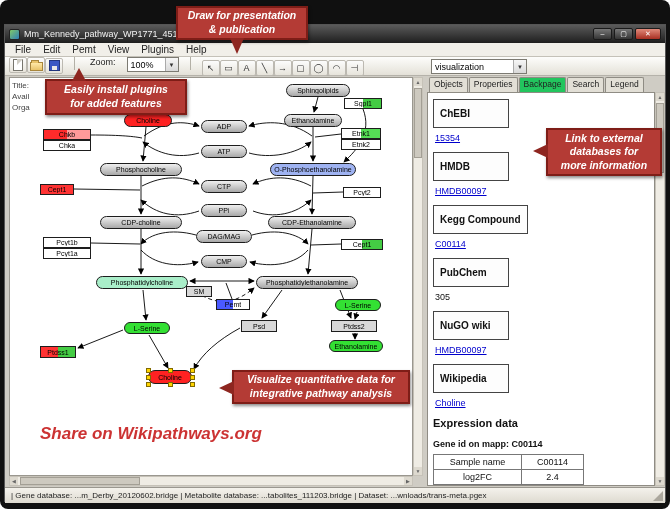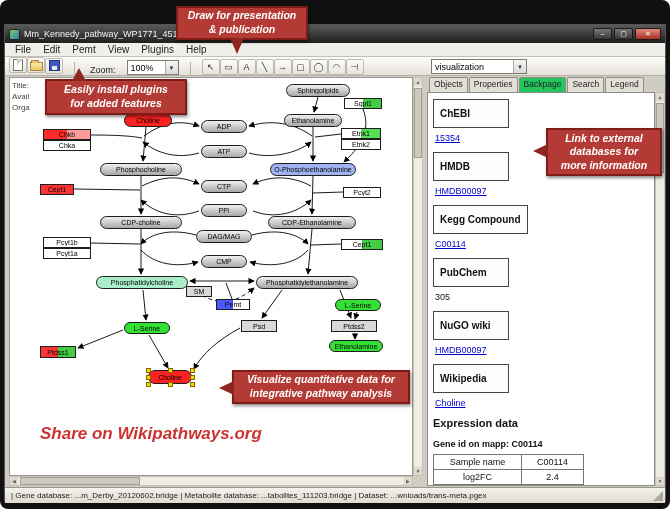--- a/index.html
+++ b/index.html
@@ -11,21 +11,21 @@
   .titlebar { height: 18px; background: linear-gradient(#5a5a5a, #1e1e1e); display: flex; align-items: center; padding: 0 4px; }
   .app-icon { width: 11px; height: 11px; margin-right: 4px; background: linear-gradient(135deg,#7ec86a,#2f7fb8); border: 1px solid #222; border-radius: 2px; flex: 0 0 auto; }
   .title-text { color: #f2f2f2; font-size: 9px; white-space: nowrap; overflow: hidden; flex: 1; }
   .win-controls { display: flex; gap: 2px; }
   .win-btn { width: 19px; height: 12px; font-size: 7px; line-height: 10px; text-align: center; color: #fff; background: linear-gradient(#767676,#353535); border: 1px solid #1a1a1a; border-radius: 2px; cursor: default; }
   .win-btn.close { width: 26px; background: linear-gradient(#e08a7a,#a82f22); }
 
   .menubar { height: 14px; background: #f1efe9; border-bottom: 1px solid #c4c1b8; display: flex; align-items: center; padding-left: 4px; }
   .menu-item { font-size: 10px; color: #222; padding: 0 6px; }
 
-  .toolbar { position: relative; height: 19px; background: linear-gradient(#fdfdfb,#e4e1d8); border-bottom: 1px solid #b5b2aa; display: flex; align-items: flex-end; padding-left: 4px; gap: 8px; }
+  .toolbar { position: relative; height: 19px; background: linear-gradient(#fdfdfb,#e4e1d8); border-bottom: 1px solid #b5b2aa; display: flex; align-items: flex-start; padding-left: 4px; gap: 8px; }
   .tool-btn { width: 18px; height: 16px; border: 1px solid #bcb9b1; border-radius: 2px; background: linear-gradient(#fcfcfc,#e7e4db); display: inline-flex; align-items: center; justify-content: center; font-size: 9px; color: #333; }
   .sep { width: 1px; height: 13px; background: #b3b0a6; margin: 0 3px; display: inline-block; }
   .zoom-label { font-size: 9px; color: #222; margin: 0 3px 0 4px; }
   .combo { display: inline-flex; align-items: center; height: 15px; background: #fff; border: 1px solid #7c7a72; font-size: 9px; padding-left: 3px; }
   .combo .arrow { width: 13px; height: 13px; margin-left: auto; border-left: 1px solid #aaa; background: linear-gradient(#f6f6f6,#d9d9d9); display: inline-flex; align-items: center; justify-content: center; font-size: 6px; color: #333; }
   .zoom-combo { width: 52px; }
   .viz-combo { position: absolute; left: 426px; top: 2px; width: 96px; }
 
   
   .ic { display: inline-block; position: relative; }

